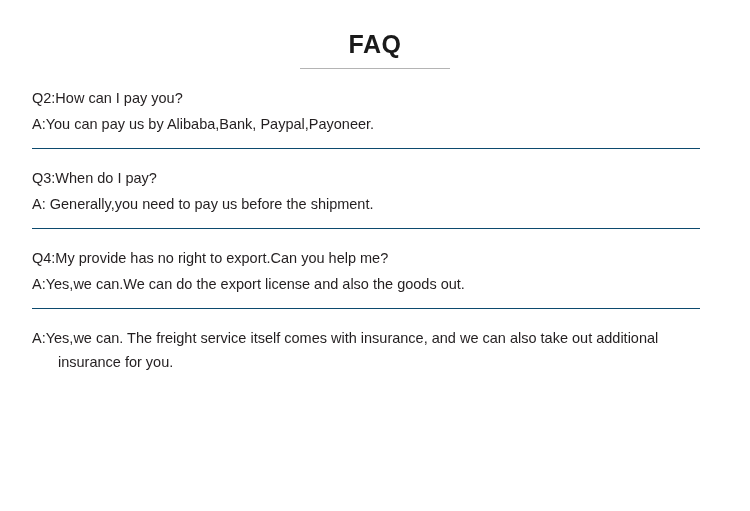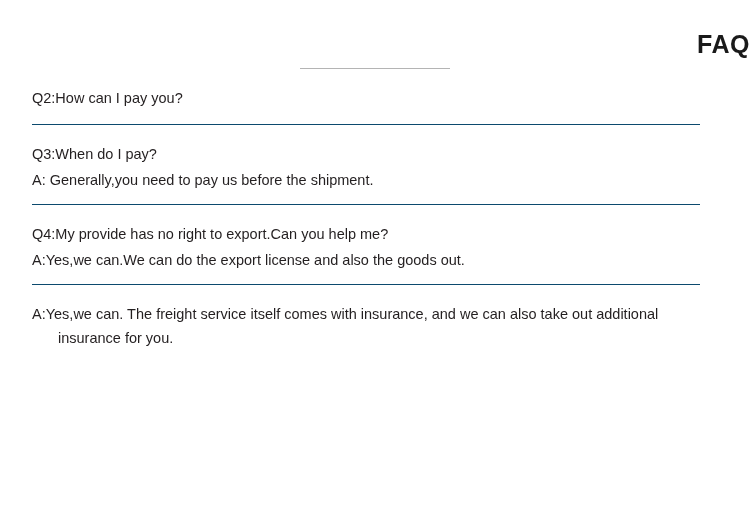--- a/index.html
+++ b/index.html
@@ -14,21 +14,21 @@
     color: #231f20;
     overflow: hidden;
   }
   .page {
     position: relative;
     width: 750px;
     height: 511px;
     box-sizing: border-box;
   }
   .title {
-    text-align: right;
+    text-align: center;
     font-size: 25px;
     font-weight: bold;
     letter-spacing: 0.5px;
     color: #1a1a1a;
     margin: 0;
     padding-top: 1px;
     line-height: 30px;
   }
   .title-rule {
     width: 150px;
@@ -73,20 +73,21 @@
   <div class="spacer-top"></div>
 
   <h1 class="title">FAQ</h1>
   <div class="title-rule"></div>
 
   <ul class="faq-list">
 
 
     <li class="faq-item">
       <p class="q-line">Q2:How can I pay you?</p>
+      <p class="a-line">A:You can pay us by Alibaba,Bank, Paypal,Payoneer.</p>
     </li>
 
     <li class="faq-item">
       <p class="q-line">Q3:When do I pay?</p>
       <p class="a-line">A: Generally,you need to pay us before the shipment.</p>
     </li>
 
     <li class="faq-item">
       <p class="q-line">Q4:My provide has no right to export.Can you help me?</p>
       <p class="a-line">A:Yes,we can.We can do the export license and also the goods out.</p>

